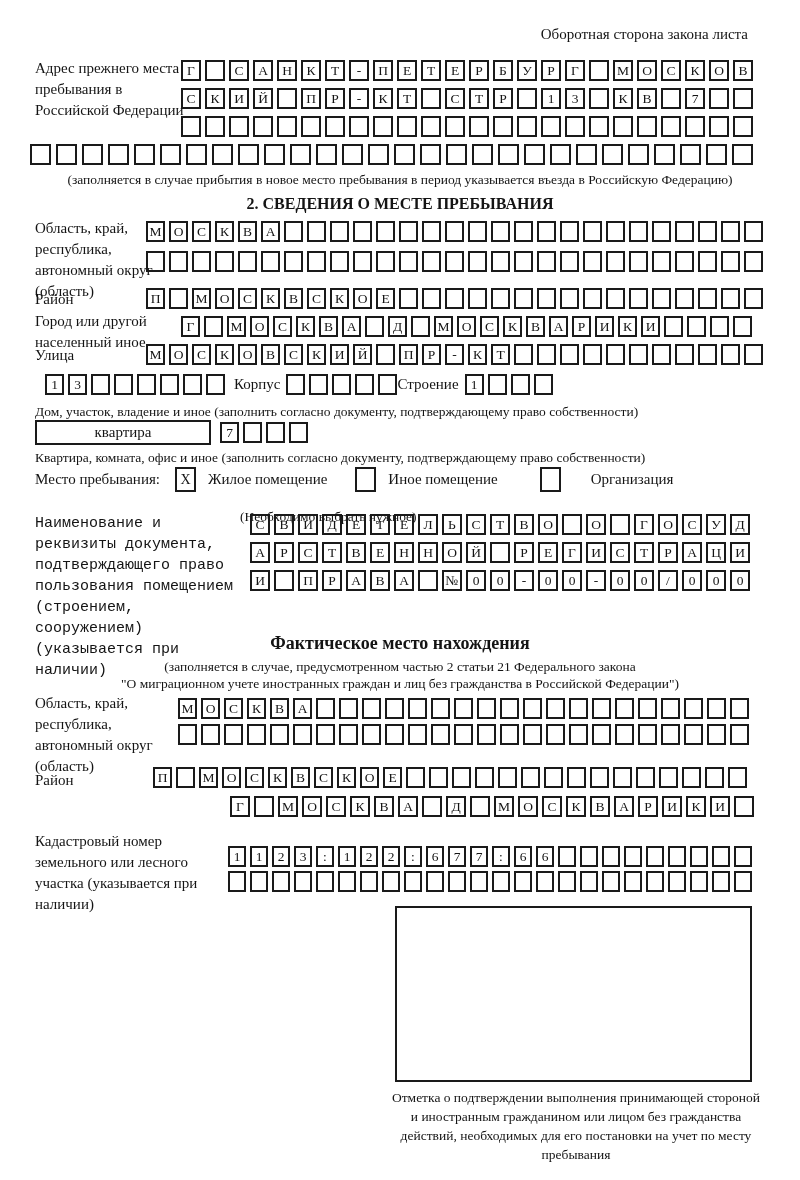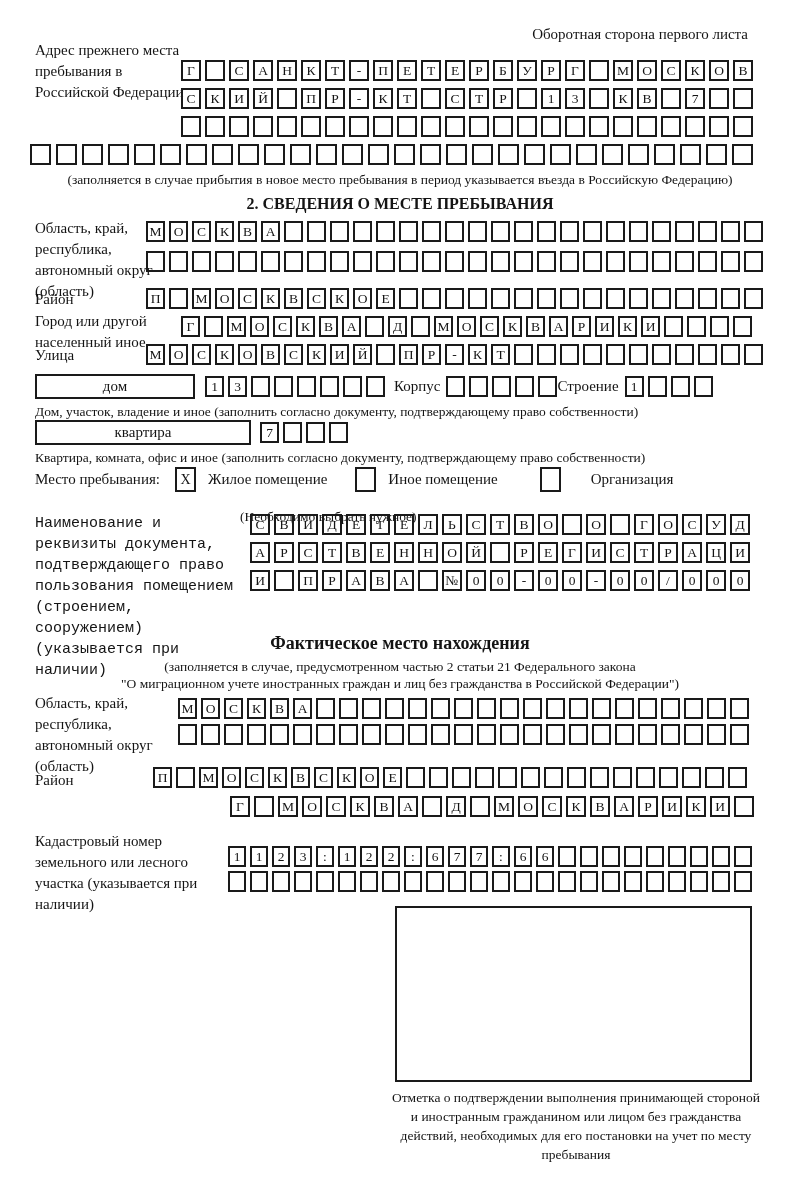--- a/index.html
+++ b/index.html
@@ -46,23 +46,23 @@
     font-size: 14px;
   }
   .inline-row { display: flex; align-items: center; }
   .stampbox { border: 2px solid #1a1a1a; background: #fff; }
 </style>
 </head>
 <body>
 
 <div id="page">
 
-  <div class="abs label" style="top:24px; right:52px;">Оборотная сторона первого листа</div>
-
-  <div class="abs label" style="top:40px; left:35px; width:152px;">Адрес прежнего места пребывания в Российской Федерации</div>
+  <div class="abs label" style="top:24px; right:52px;">Оборотная сторона закона листа</div>
+
+  <div class="abs label" style="top:58px; left:35px; width:152px;">Адрес прежнего места пребывания в Российской Федерации</div>
   <div class="abs cellgrid" style="top:60px; left:181px; gap:7px;">
     <div class="cellrow p24">
         <div class="cell">Г</div>
         <div class="cell"></div>
         <div class="cell">С</div>
         <div class="cell">А</div>
         <div class="cell">Н</div>
         <div class="cell">К</div>
         <div class="cell">Т</div>
         <div class="cell">-</div>
@@ -317,21 +317,20 @@
       <div class="cell"></div>
       <div class="cell"></div>
       <div class="cell"></div>
       <div class="cell"></div>
       <div class="cell"></div>
       <div class="cell"></div>
       <div class="cell"></div>
     </div>
 
   <div class="abs inline-row" style="top:374px; left:35px;">
-    <div class="wbox" style="width:160px;">дом</div>
     <div class="cellrow" style="margin-left:10px;">
         <div class="cell">1</div>
         <div class="cell">3</div>
         <div class="cell"></div>
         <div class="cell"></div>
         <div class="cell"></div>
         <div class="cell"></div>
         <div class="cell"></div>
         <div class="cell"></div>
       </div>
@@ -347,21 +346,21 @@
     <div class="cellrow" style="margin-left:6px;">
         <div class="cell">1</div>
         <div class="cell"></div>
         <div class="cell"></div>
         <div class="cell"></div>
       </div>
   </div>
   <div class="abs note" style="top:403px; left:35px;">Дом, участок, владение и иное (заполнить согласно документу, подтверждающему право собственности)</div>
 
   <div class="abs inline-row" style="top:420px; left:35px;">
-    <div class="wbox" style="width:216px;">квартира</div>
+    <div class="wbox" style="width:176px;">квартира</div>
     <div class="cellrow" style="margin-left:9px;">
         <div class="cell">7</div>
         <div class="cell"></div>
         <div class="cell"></div>
         <div class="cell"></div>
       </div>
   </div>
   <div class="abs inline-row" style="top:467px; left:35px;">
     <div class="label">Место пребывания:</div>
     <div class="checkbox" style="margin-left:15px;">X</div>

